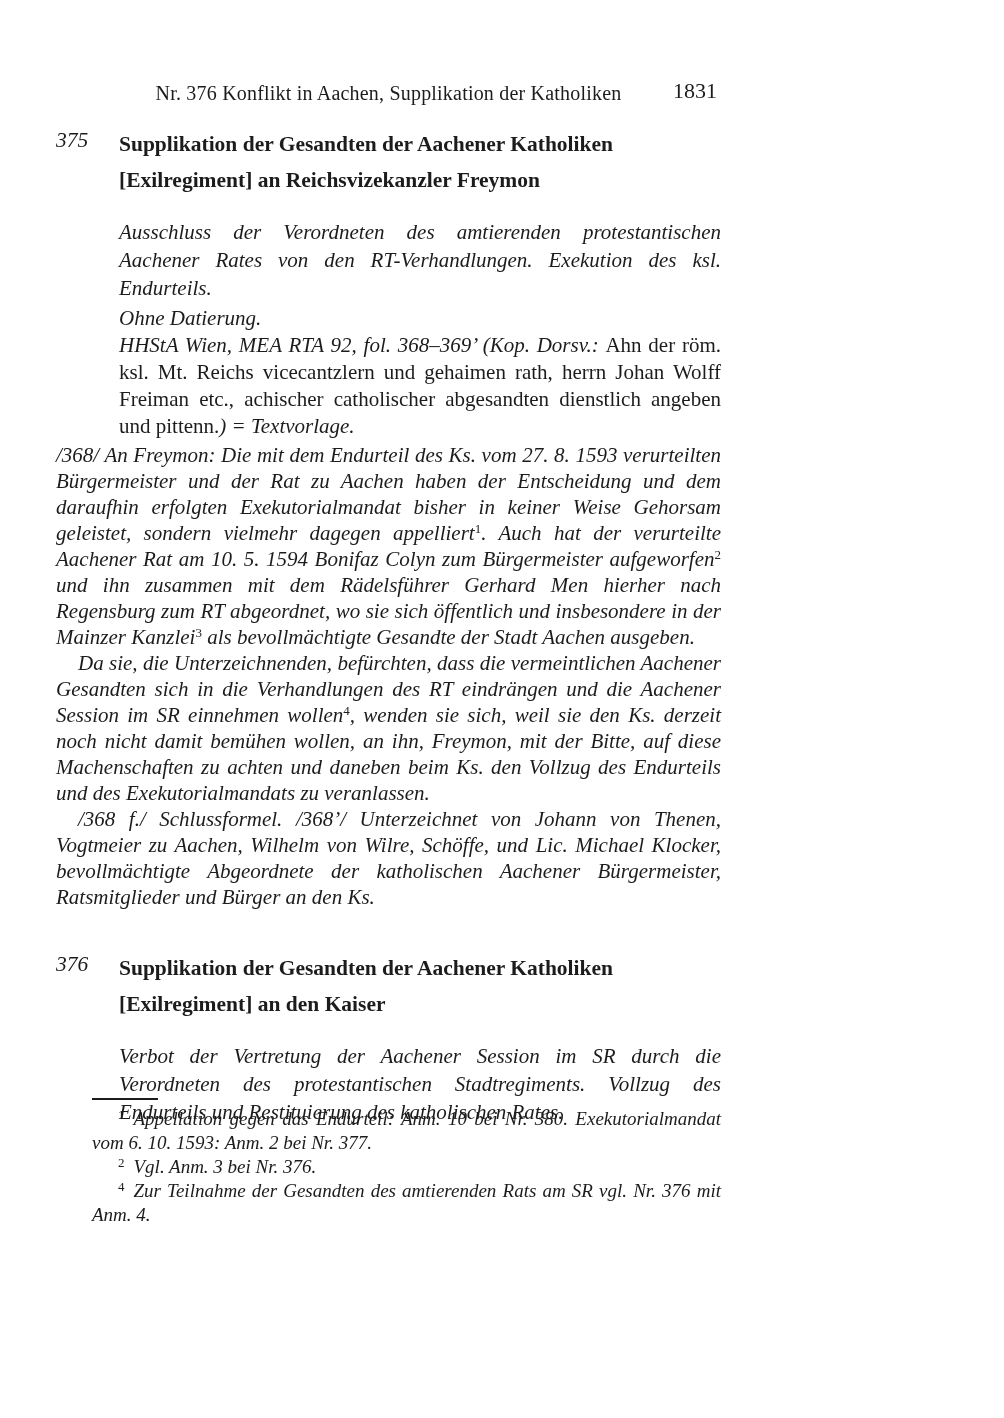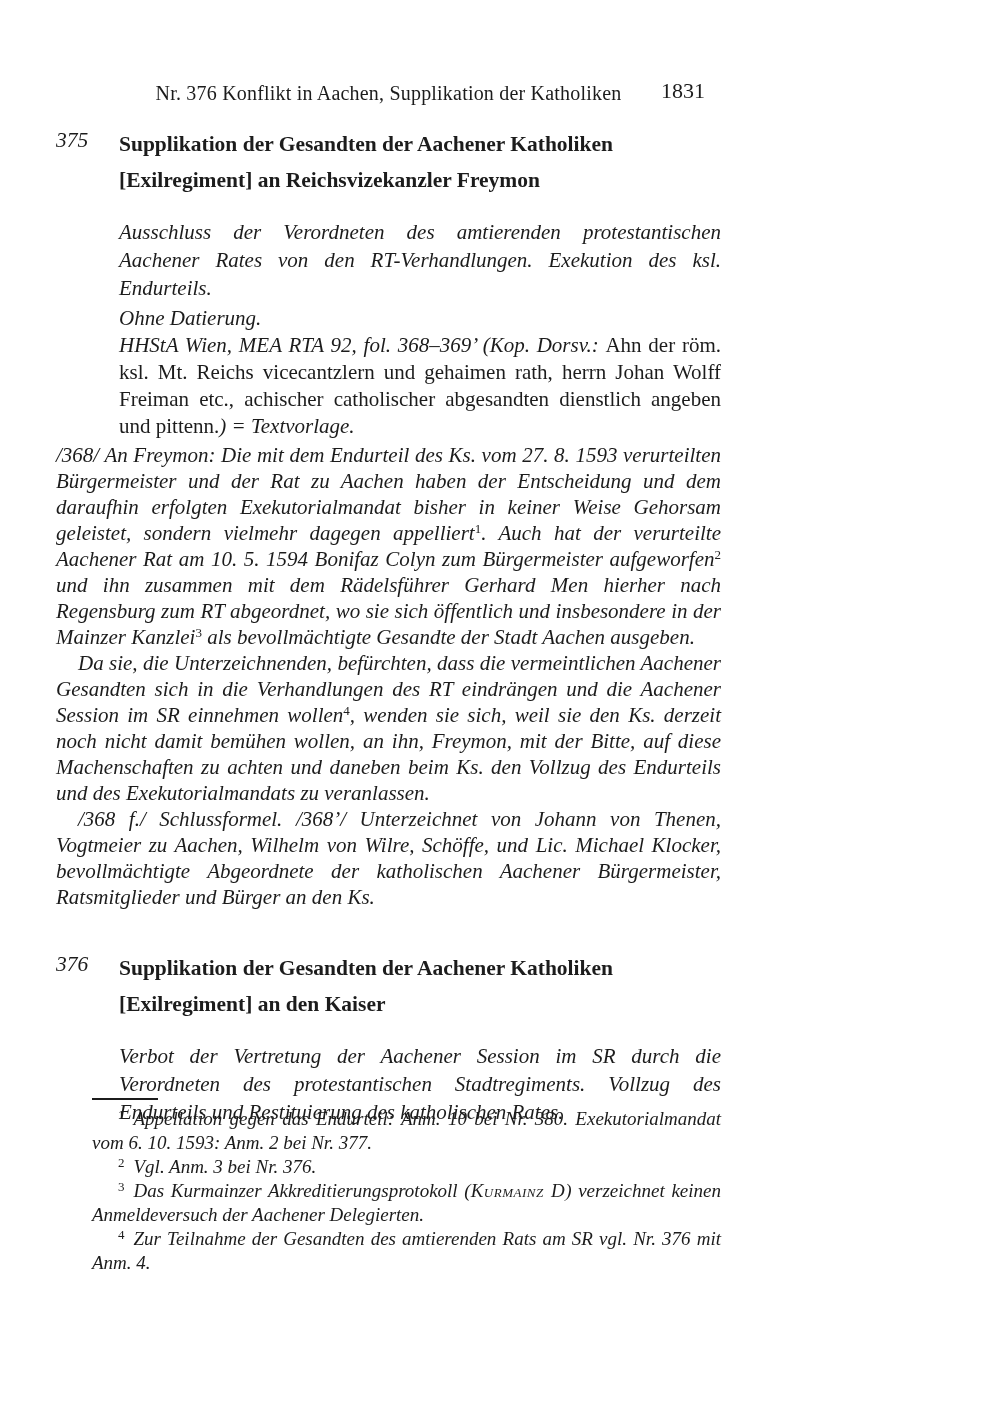--- a/index.html
+++ b/index.html
@@ -25,21 +25,21 @@
     font-size: 20px;
     line-height: 26px;
   }
   .running-head {
     display: block;
     text-align: center;
     letter-spacing: 0.2px;
   }
   .page-number {
     position: absolute;
-    right: 16px;
+    right: 4px;
     top: -2px;
     font-size: 22px;
   }
   
   .entry-heading {
     display: flex;
     align-items: flex-start;
     margin-top: 20px;
     font-size: 21.5px;
     line-height: 28px;
@@ -175,18 +175,17 @@
     </div>
   </section>
 
   <footer class="footnotes">
     <hr class="fn-rule">
 
     <p class="footnote"><sup class="fn-label">1</sup><span>Appellation gegen das Endurteil: Anm. 10 bei Nr. 380. Exekutorialmandat vom 6. 10. 1593: Anm. 2 bei Nr. 377.</span></p>
 
     <p class="footnote"><sup class="fn-label">2</sup><span>Vgl. Anm. 3 bei Nr. 376.</span></p>
 
-    <p class="footnote"><sup class="fn-label">3</sup><span>Das Kurmainzer Akkreditierungsprotokoll (</span><span class="smallcaps">Kurmainz D</span><span>) verzeichnet keinen Anmeldeversuch der Aachener Delegierten.</span></p>
 
     <p class="footnote"><sup class="fn-label">4</sup><span>Zur Teilnahme der Gesandten des amtierenden Rats am SR vgl. Nr. 376 mit Anm. 4.</span></p>
   </footer>
 
 </div>
 
 </body></html>

